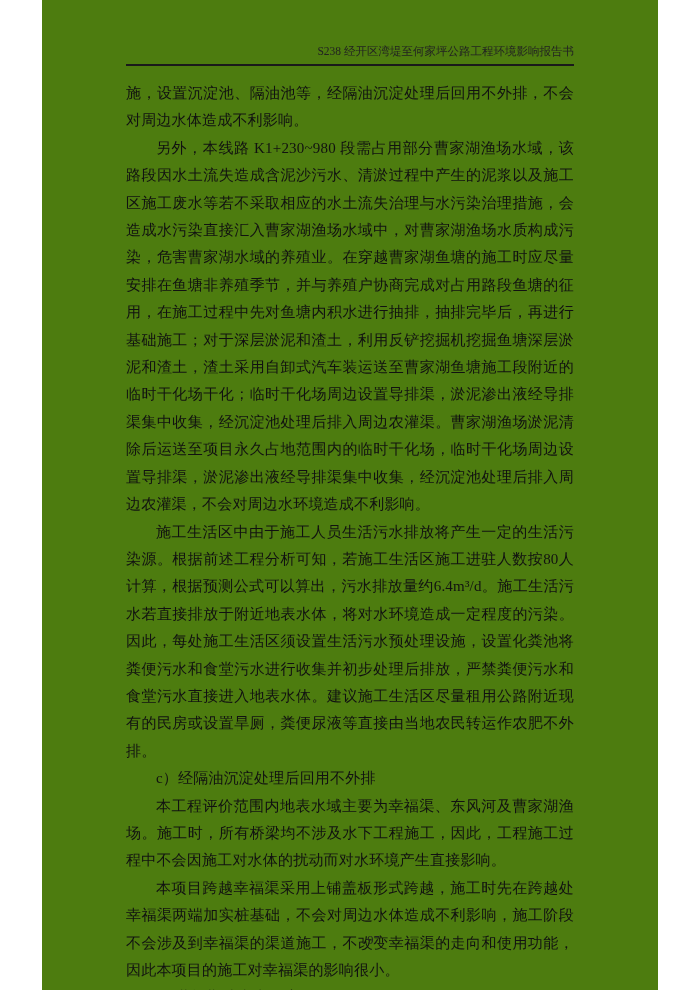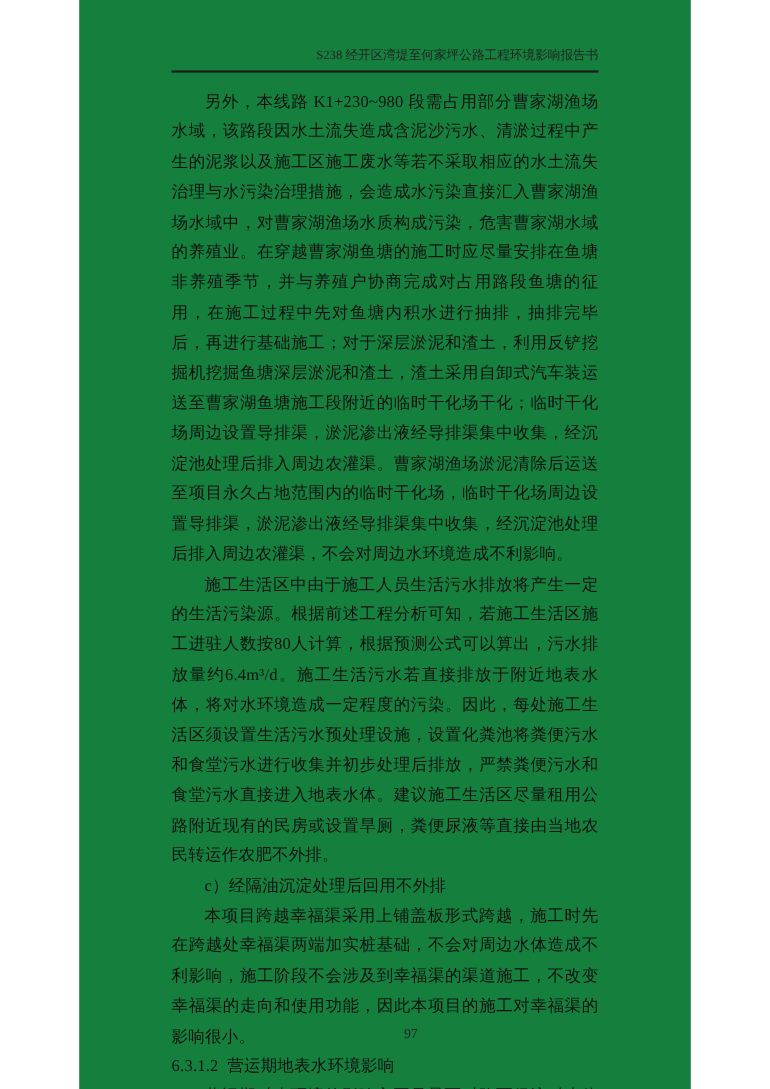--- a/index.html
+++ b/index.html
@@ -2,24 +2,24 @@
 <html><head>
 <meta charset="utf-8">
 <style>
   html, body {
     margin: 0;
     padding: 0;
     background: #ffffff;
   }
   .page {
     position: relative;
-    width: 556px;
+    width: 616px;
     height: 990px;
     margin: 0 auto;
-    background: #15803d;
+    background: #4d7c0f;
     box-sizing: border-box;
     padding: 44px 84px 16px 84px;
     font-family: "Liberation Serif", "DejaVu Serif", serif;
     color: #111111;
   }
   .header {
     text-align: right;
     font-size: 11.5px;
     line-height: 15px;
     color: #222222;
@@ -57,28 +57,30 @@
 </head>
 <body>
 
 <div class="page">
 
   <div class="header">
     <span class="header-title">S238 经开区湾堤至何家坪公路工程环境影响报告书</span>
   </div>
 
   <div class="doc-body">
+    <p class="para">施，设置沉淀池、隔油池等，经隔油沉淀处理后回用不外排，不会对周边水体造成不利影响。</p>
 
     <p class="para indent underlined">另外，本线路 K1+230~980 段需占用部分曹家湖渔场水域，该路段因水土流失造成含泥沙污水、清淤过程中产生的泥浆以及施工区施工废水等若不采取相应的水土流失治理与水污染治理措施，会造成水污染直接汇入曹家湖渔场水域中，对曹家湖渔场水质构成污染，危害曹家湖水域的养殖业。在穿越曹家湖鱼塘的施工时应尽量安排在鱼塘非养殖季节，并与养殖户协商完成对占用路段鱼塘的征用，在施工过程中先对鱼塘内积水进行抽排，抽排完毕后，再进行基础施工；对于深层淤泥和渣土，利用反铲挖掘机挖掘鱼塘深层淤泥和渣土，渣土采用自卸式汽车装运送至曹家湖鱼塘施工段附近的临时干化场干化；临时干化场周边设置导排渠，淤泥渗出液经导排渠集中收集，经沉淀池处理后排入周边农灌渠。曹家湖渔场淤泥清除后运送至项目永久占地范围内的临时干化场，临时干化场周边设置导排渠，淤泥渗出液经导排渠集中收集，经沉淀池处理后排入周边农灌渠，不会对周边水环境造成不利影响。</p>
 
 
     <p class="para indent">施工生活区中由于施工人员生活污水排放将产生一定的生活污染源。根据前述工程分析可知，若施工生活区施工进驻人数按80人计算，根据预测公式可以算出，污水排放量约6.4m³/d。施工生活污水若直接排放于附近地表水体，将对水环境造成一定程度的污染。因此，每处施工生活区须设置生活污水预处理设施，设置化粪池将粪便污水和食堂污水进行收集并初步处理后排放，严禁粪便污水和食堂污水直接进入地表水体。建议施工生活区尽量租用公路附近现有的民房或设置旱厕，粪便尿液等直接由当地农民转运作农肥不外排。</p>
 
     <p class="para indent">c）经隔油沉淀处理后回用不外排</p>
 
+    <p class="para indent">本工程评价范围内地表水域主要为幸福渠、东风河及曹家湖渔场。施工时，所有桥梁均不涉及水下工程施工，因此，工程施工过程中不会因施工对水体的扰动而对水环境产生直接影响。</p>
 
     <p class="para indent">本项目跨越幸福渠采用上铺盖板形式跨越，施工时先在跨越处幸福渠两端加实桩基础，不会对周边水体造成不利影响，施工阶段不会涉及到幸福渠的渠道施工，不改变幸福渠的走向和使用功能，因此本项目的施工对幸福渠的影响很小。</p>
 
     <p class="para heading">6.3.1.2  营运期地表水环境影响</p>
 
     <p class="para indent">营运期对水环境的影响主要是暴雨时路面径流对水体污染影响，其主要水污染因</p>
   </div>
 
   <div class="footer">
     <span>97</span>

